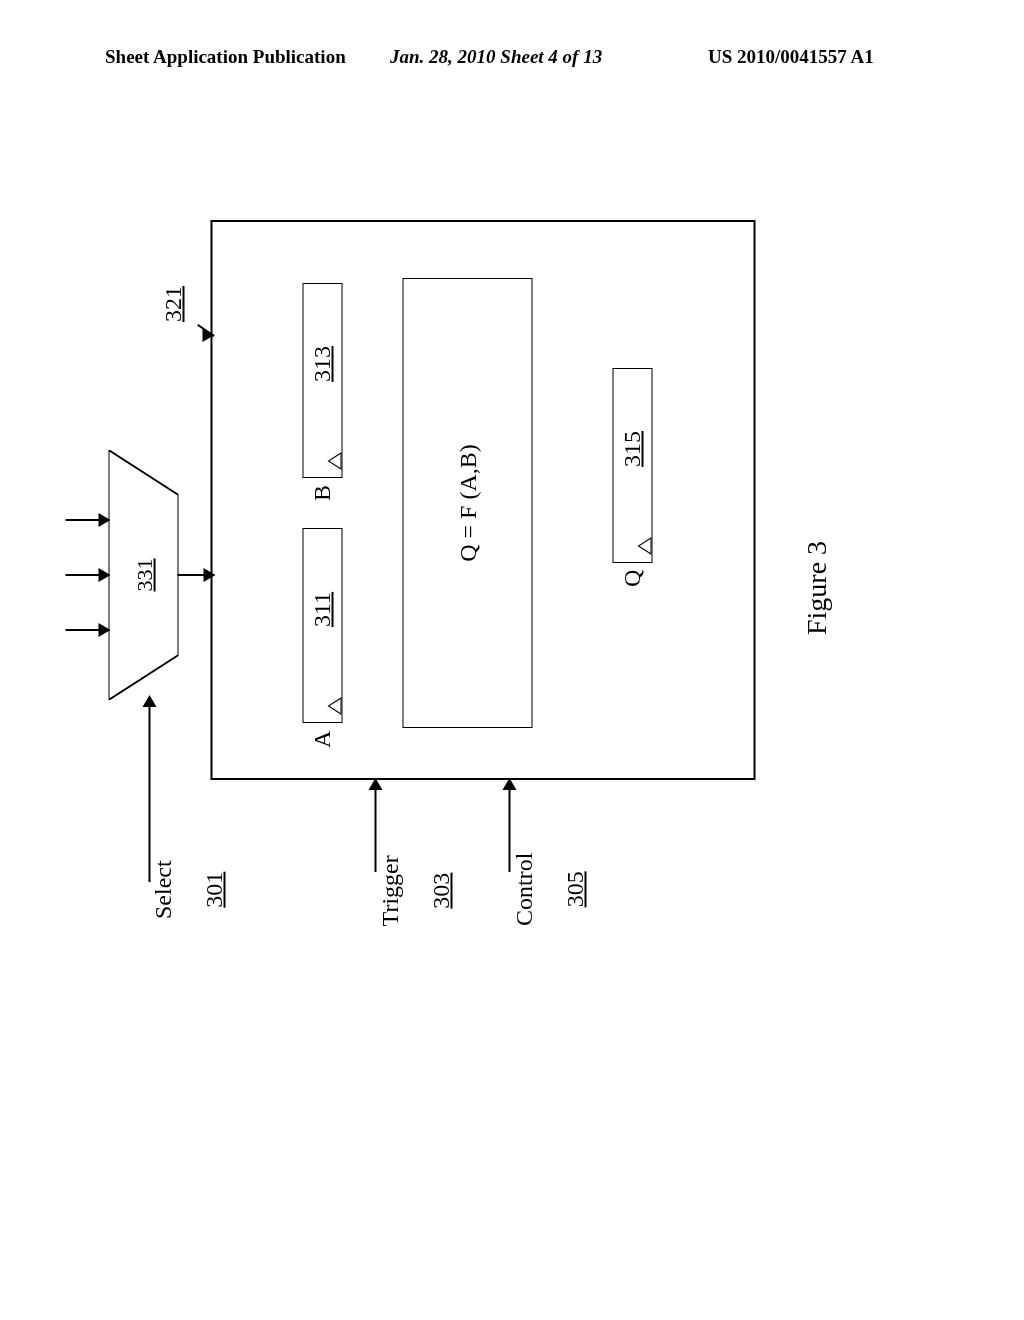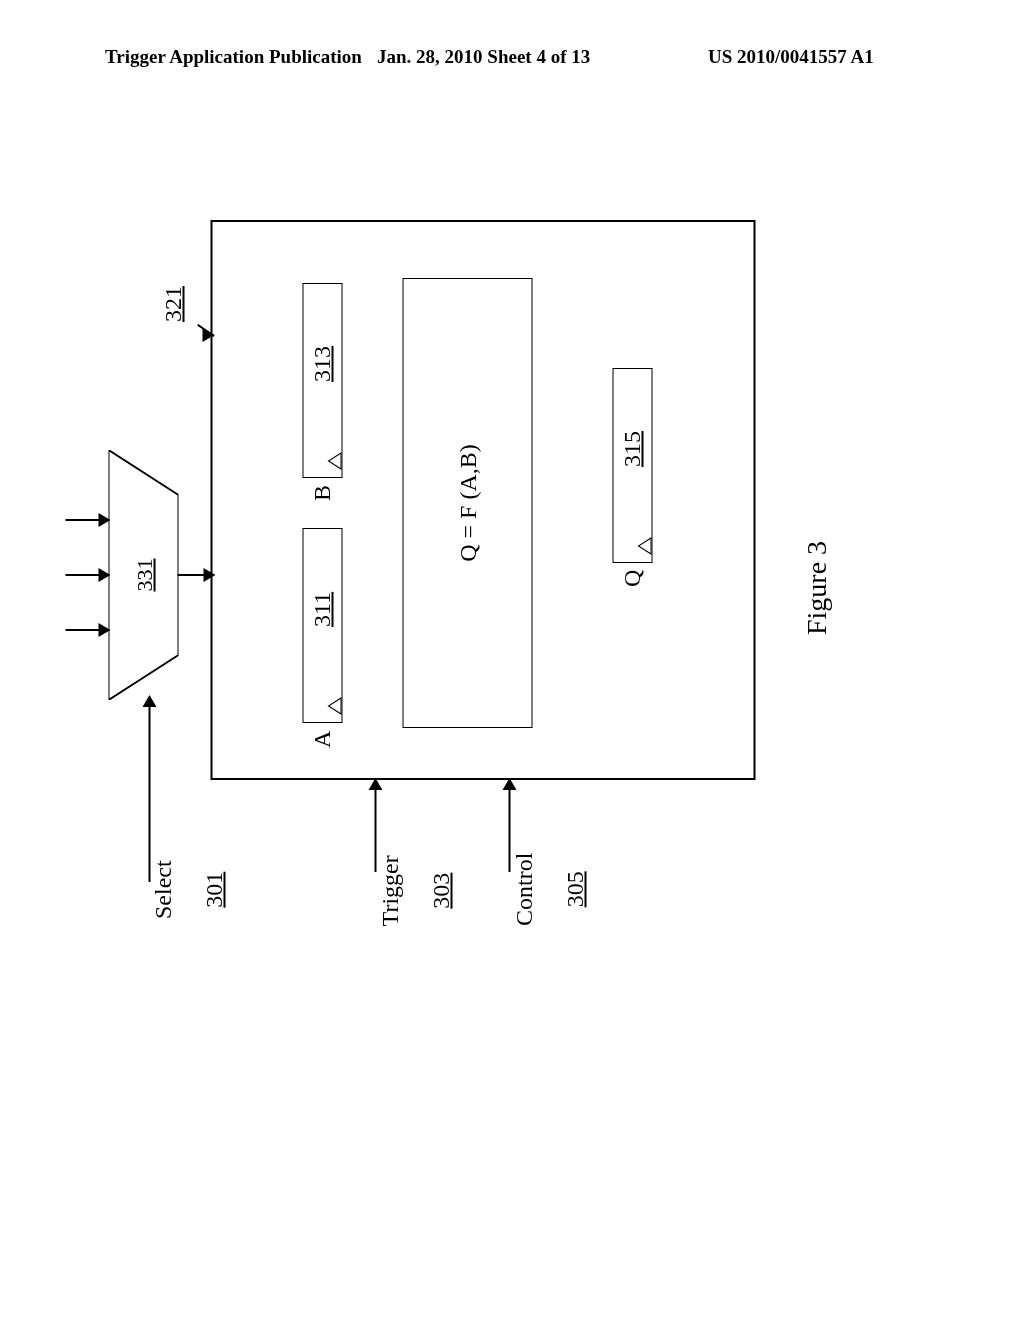--- a/index.html
+++ b/index.html
@@ -14,21 +14,21 @@
   }
   .header {
     position: absolute;
     top: 46px;
     left: 0;
     width: 1024px;
     font-size: 19px;
     font-weight: bold;
   }
   .header .left  { position: absolute; left: 105px; }
-  .header .mid   { position: absolute; left: 377px; }
+  .header .mid   { position: absolute; left: 390px; font-style: italic; }
   .header .right { position: absolute; left: 708px; }
 
   .canvas {
     position: absolute;
     left: 100px;
     top: 150px;
     width: 775px;
     height: 840px;
     font-size: 24px;
   }
@@ -173,21 +173,21 @@
 
   .fig-caption {
     position: absolute;
     font-size: 28px;
   }
 </style>
 </head>
 <body>
 
 <div class="header">
-  <span class="left">Trigger Application Publication</span>
+  <span class="left">Sheet Application Publication</span>
   <span class="mid">Jan. 28, 2010   Sheet 4 of 13</span>
   <span class="right">US 2010/0041557 A1</span>
 </div>
 
 <div class="canvas">
   <div class="rotwrap">
 
     <div class="label" style="left:35px; top:25px;">
       <span>Select</span><br>
       <span class="under">301</span>

